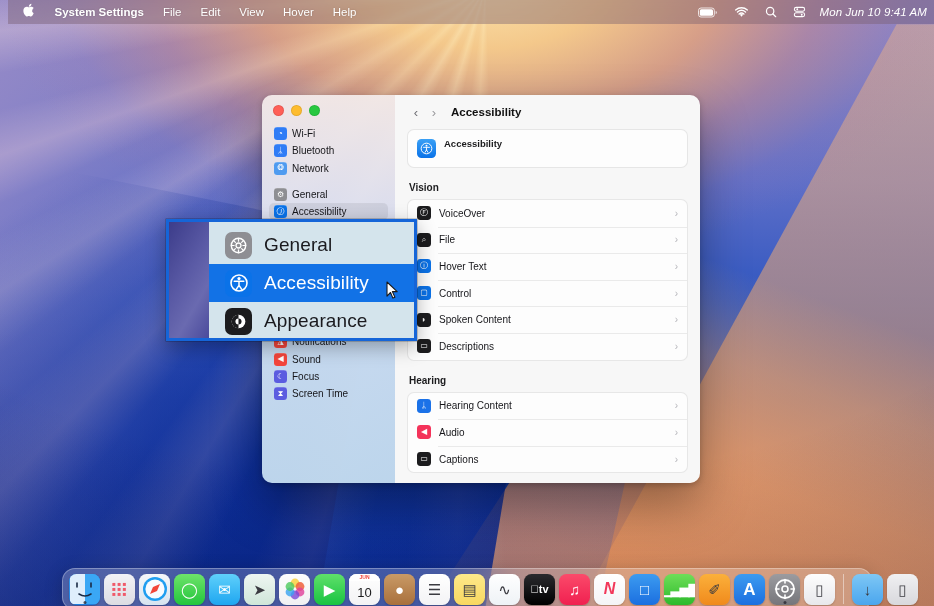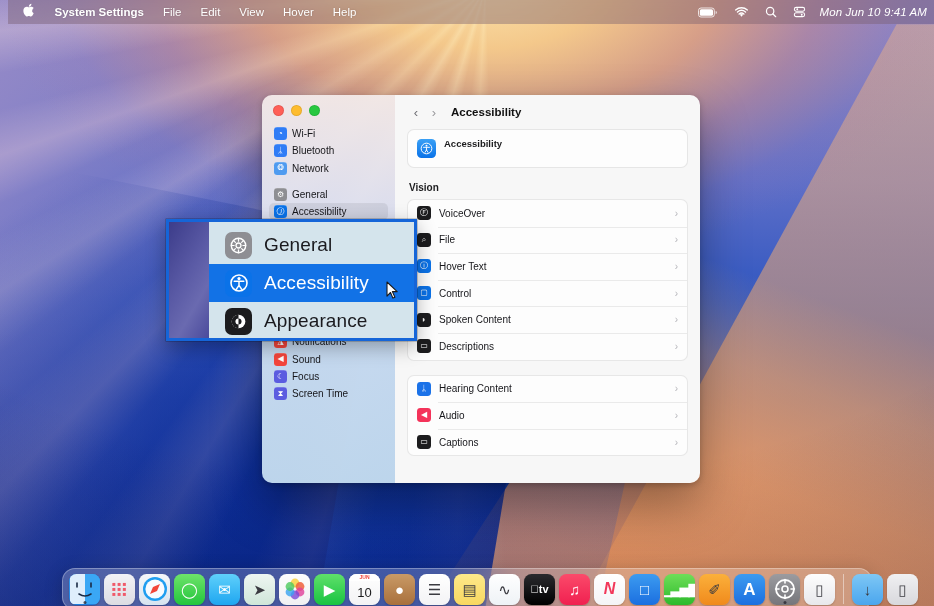--- a/index.html
+++ b/index.html
@@ -536,20 +536,21 @@
                 <span class="rowicon" style="background: rgb(28, 28, 30);">◗</span>
                 <span class="rowlabel">Spoken Content</span>
                 <span class="chev">›</span>
               </div>
               <div class="row">
                 <span class="rowicon" style="background: rgb(28, 28, 30);">▭</span>
                 <span class="rowlabel">Descriptions</span>
                 <span class="chev">›</span>
               </div>
             </div>
+            <div class="section-title">Hearing</div>
             <div class="card">
               <div class="row">
                 <span class="rowicon" style="background: rgb(27, 114, 232);">ᛦ</span>
                 <span class="rowlabel">Hearing Content</span>
                 <span class="chev">›</span>
               </div>
               <div class="row">
                 <span class="rowicon" style="background: rgb(244, 51, 90);">◀</span>
                 <span class="rowlabel">Audio</span>
                 <span class="chev">›</span>

